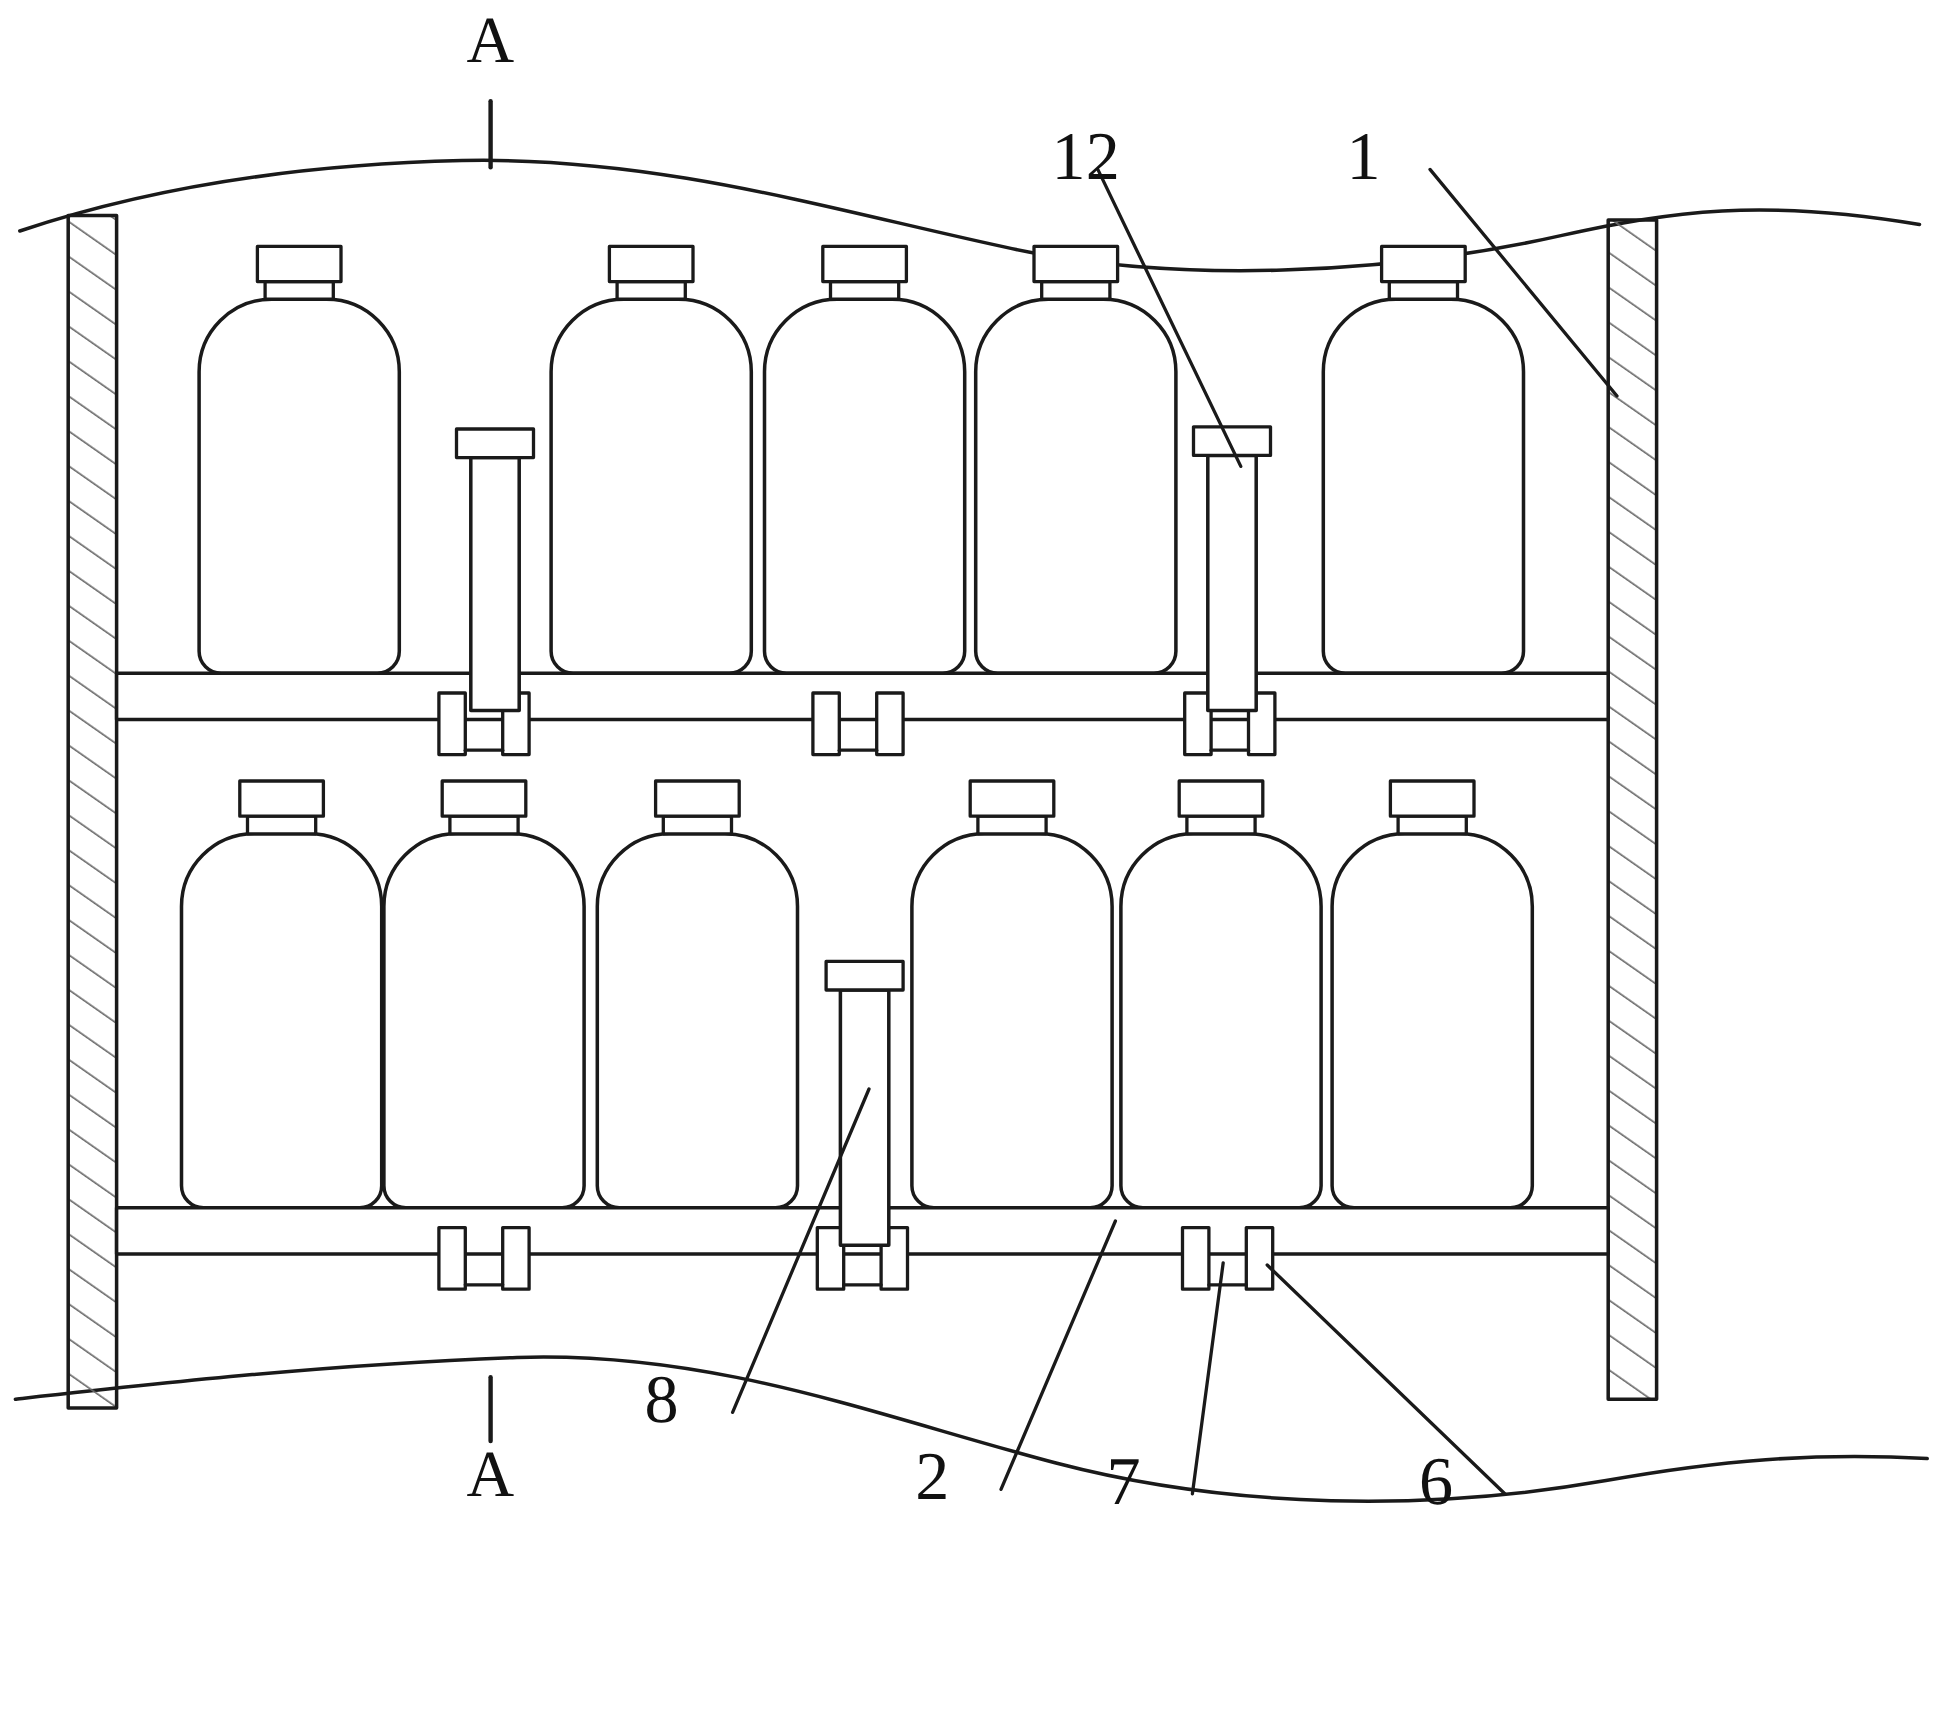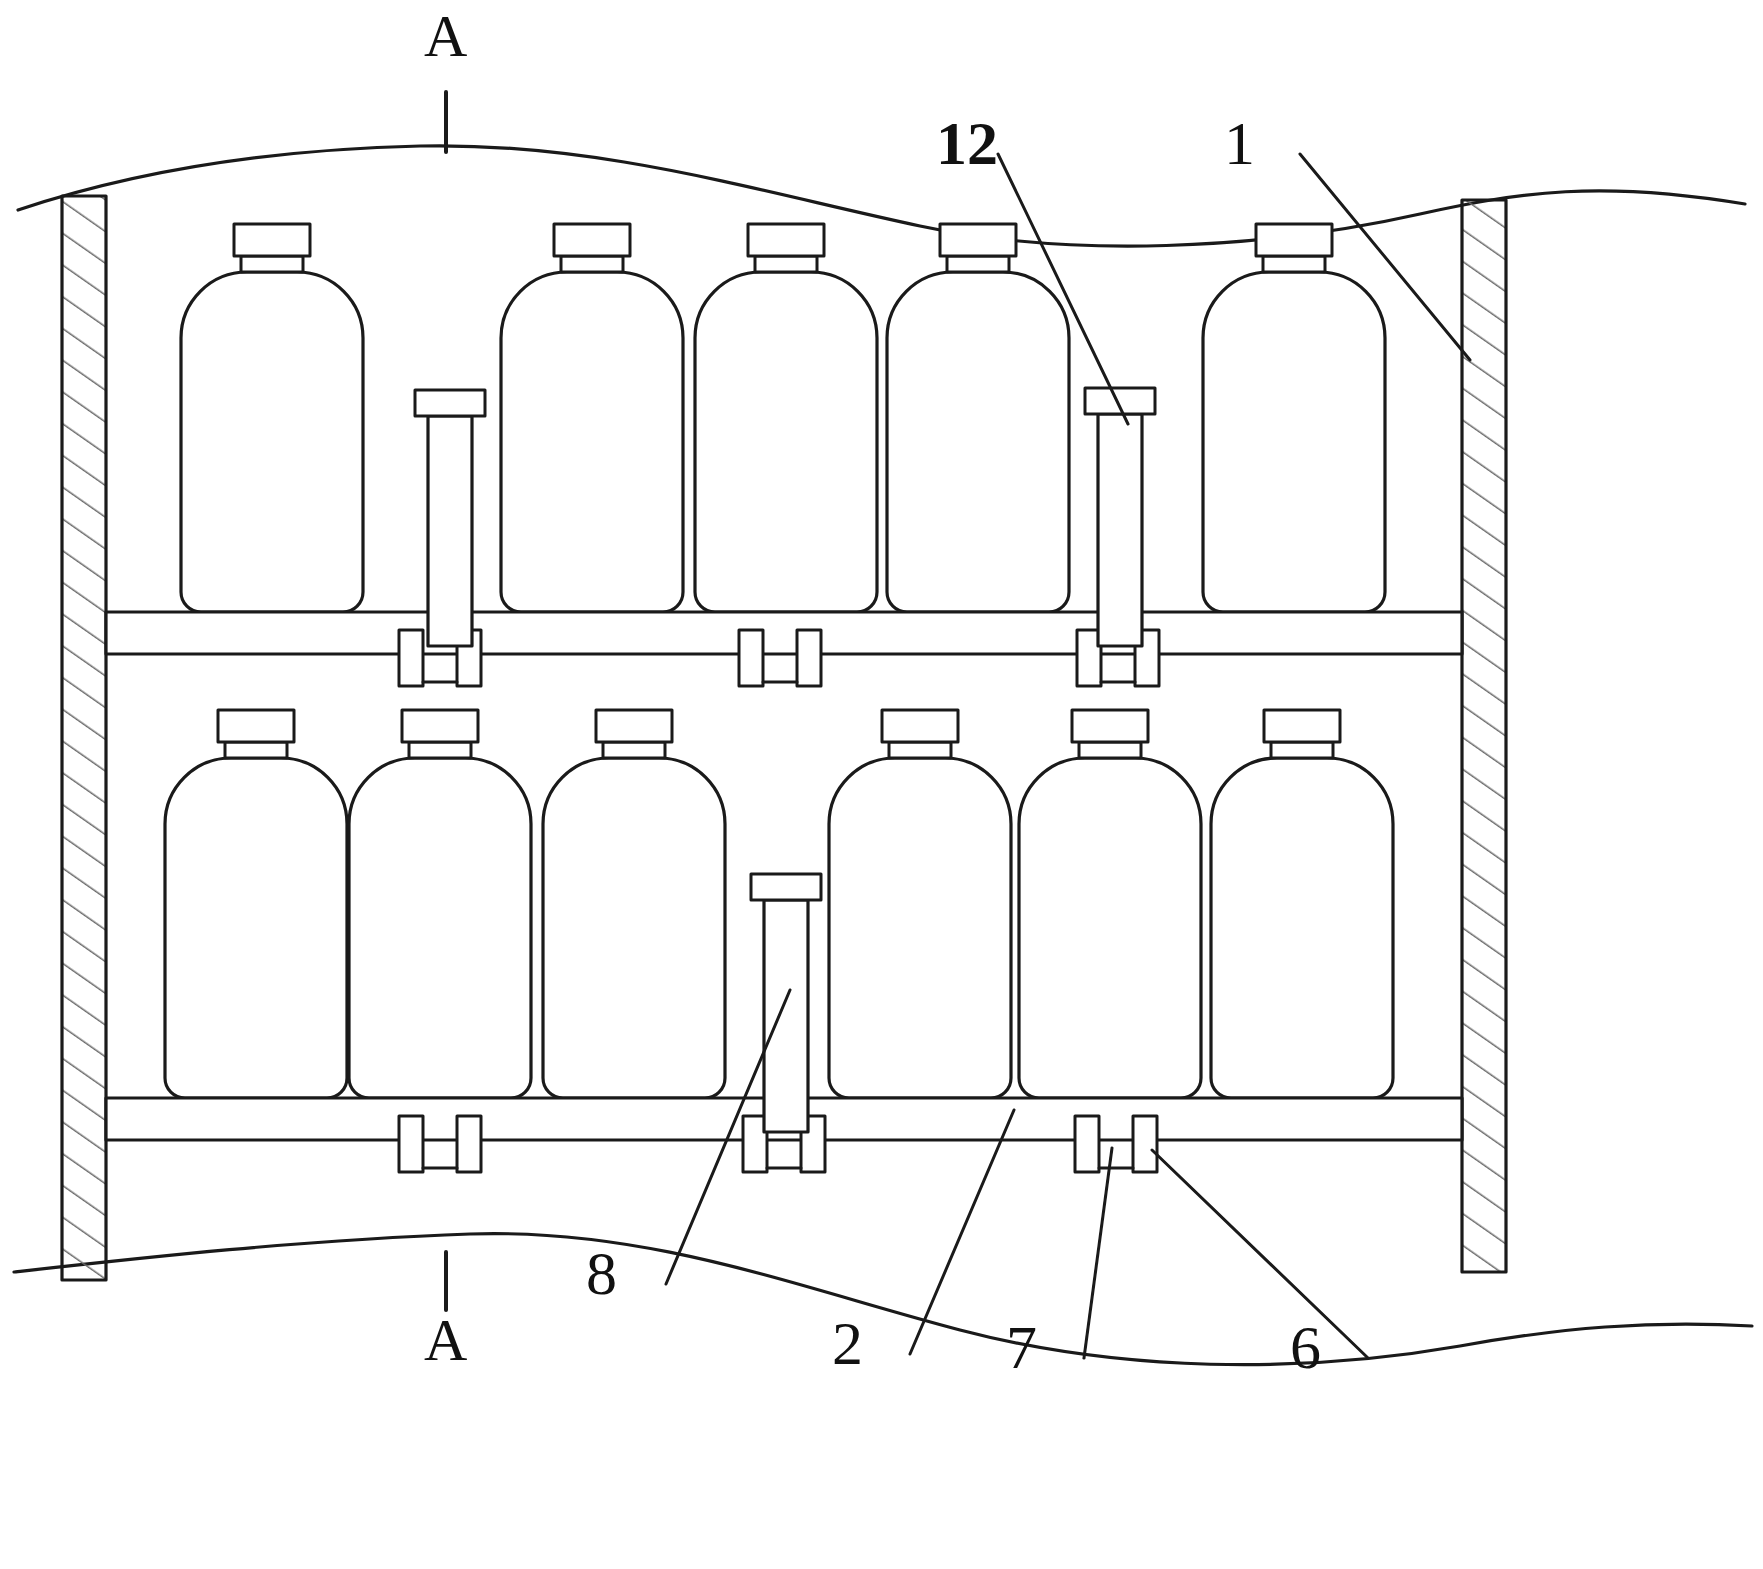--- a/index.html
+++ b/index.html
@@ -91,20 +91,20 @@
         <line x1="666" y1="1284" x2="790" y2="990" stroke="#1a1a1a" stroke-width="3"></line>
         <line x1="910" y1="1354" x2="1014" y2="1110" stroke="#1a1a1a" stroke-width="3"></line>
         <line x1="1084" y1="1358" x2="1112" y2="1148" stroke="#1a1a1a" stroke-width="3"></line>
         <line x1="1368" y1="1358" x2="1152" y2="1150" stroke="#1a1a1a" stroke-width="3"></line>
       </g>
   </svg>
 
   <div class="lbl sec" style="left:424px;top:6px;">A</div>
   <div class="lbl sec" style="left:424px;top:1310px;">A</div>
 
-  <div class="lbl" style="left:936px;top:112px;font-weight:bold;">12</div>
+  <div class="lbl" style="left:956px;top:112px;">12</div>
   <div class="lbl" style="left:1224px;top:112px;">1</div>
   <div class="lbl" style="left:586px;top:1242px;">8</div>
   <div class="lbl" style="left:832px;top:1312px;">2</div>
   <div class="lbl" style="left:1006px;top:1316px;">7</div>
   <div class="lbl" style="left:1290px;top:1316px;">6</div>
 
 </div>
 
 </body></html>

